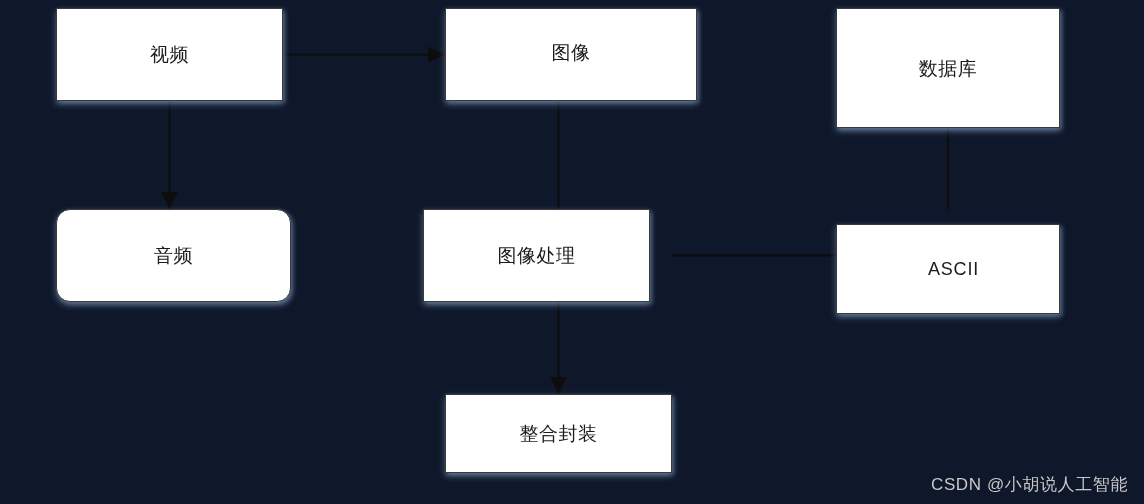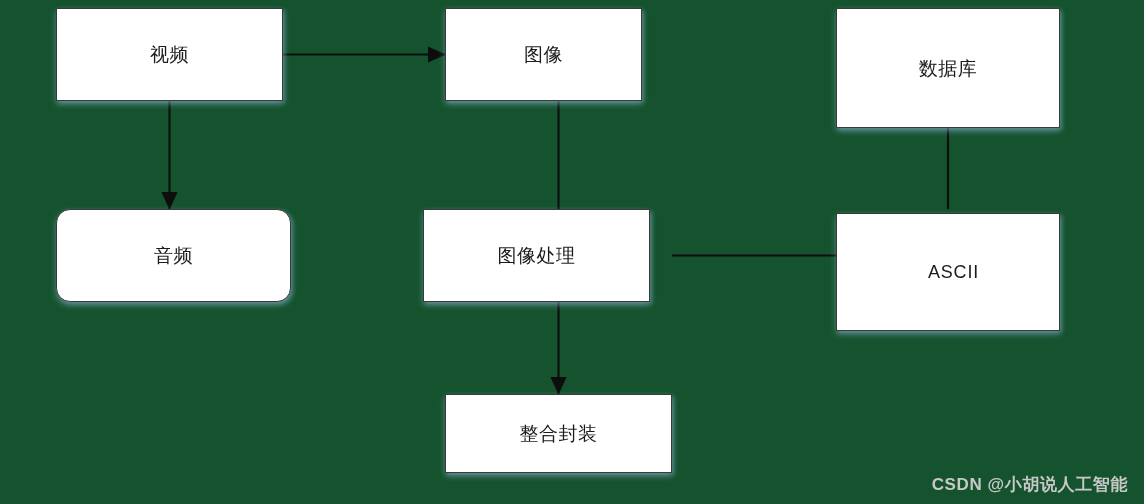--- a/index.html
+++ b/index.html
@@ -7,21 +7,21 @@
     padding: 0;
     background: #ffffff;
   }
   body {
     font-family: "Liberation Sans", "DejaVu Sans", sans-serif;
   }
   #canvas {
     position: relative;
     width: 1144px;
     height: 504px;
-    background: #14532d;
+    background: #0f172a;
     overflow: hidden;
   }
   .node {
     position: absolute;
     box-sizing: border-box;
     background: #ffffff;
     border: 1.6px solid #3a3a3a;
     display: flex;
     align-items: center;
     justify-content: center;
@@ -58,21 +58,20 @@
   .watermark {
     position: absolute;
     right: 16px;
     bottom: 8px;
     font-size: 17px;
     color: #c8c8c8;
     letter-spacing: 0.6px;
     white-space: nowrap;
     user-select: none;
     z-index: 4;
-    font-weight: bold;
   }
 </style>
 </head>
 <body>
 
 <div id="canvas">
 
   <svg class="edges" viewBox="0 0 1144 504" xmlns="http://www.w3.org/2000/svg">
     <defs>
       <marker id="arrowhead" markerWidth="9" markerHeight="9" refX="8.2" refY="4.5" orient="auto" markerUnits="strokeWidth">
@@ -86,33 +85,33 @@
         <line x1="948" y1="101" x2="948" y2="209" class="edge-line"></line>
         <line x1="672" y1="255.5" x2="836" y2="255.5" class="edge-line"></line>
         <line x1="558.5" y1="302" x2="558.5" y2="394" class="edge-line" marker-end="url(#arrowhead)"></line>
       </g>
   </svg>
 
   <div id="node-layer">
       <div class="node" style="left: 56px; top: 8px; width: 227px; height: 93px;">
         <span class="node-label">视频</span>
       </div>
-      <div class="node" style="left: 445px; top: 8px; width: 197px; height: 93px;">
+      <div class="node" style="left: 445px; top: 8px; width: 252px; height: 93px; font-family: Liberation Mono, monospace;">
         <span class="node-label">图像</span>
       </div>
       <div class="node" style="left: 836px; top: 8px; width: 224px; height: 120px;">
         <span class="node-label">数据库</span>
       </div>
       <div class="node" style="left: 56px; top: 209px; width: 235px; height: 93px; border-radius: 14px;">
         <span class="node-label">音频</span>
       </div>
       <div class="node" style="left: 423px; top: 209px; width: 227px; height: 93px;">
         <span class="node-label">图像处理</span>
       </div>
-      <div class="node" style="left: 836px; top: 213px; width: 224px; height: 118px; padding-left: 11px;">
+      <div class="node" style="left: 836px; top: 224px; width: 224px; height: 90px; padding-left: 11px;">
         <span class="node-label latin">ASCII</span>
       </div>
       <div class="node" style="left: 445px; top: 394px; width: 227px; height: 79px;">
         <span class="node-label">整合封装</span>
       </div>
     </div>
 
   <div class="watermark">CSDN @小胡说人工智能</div>
 
 </div>

